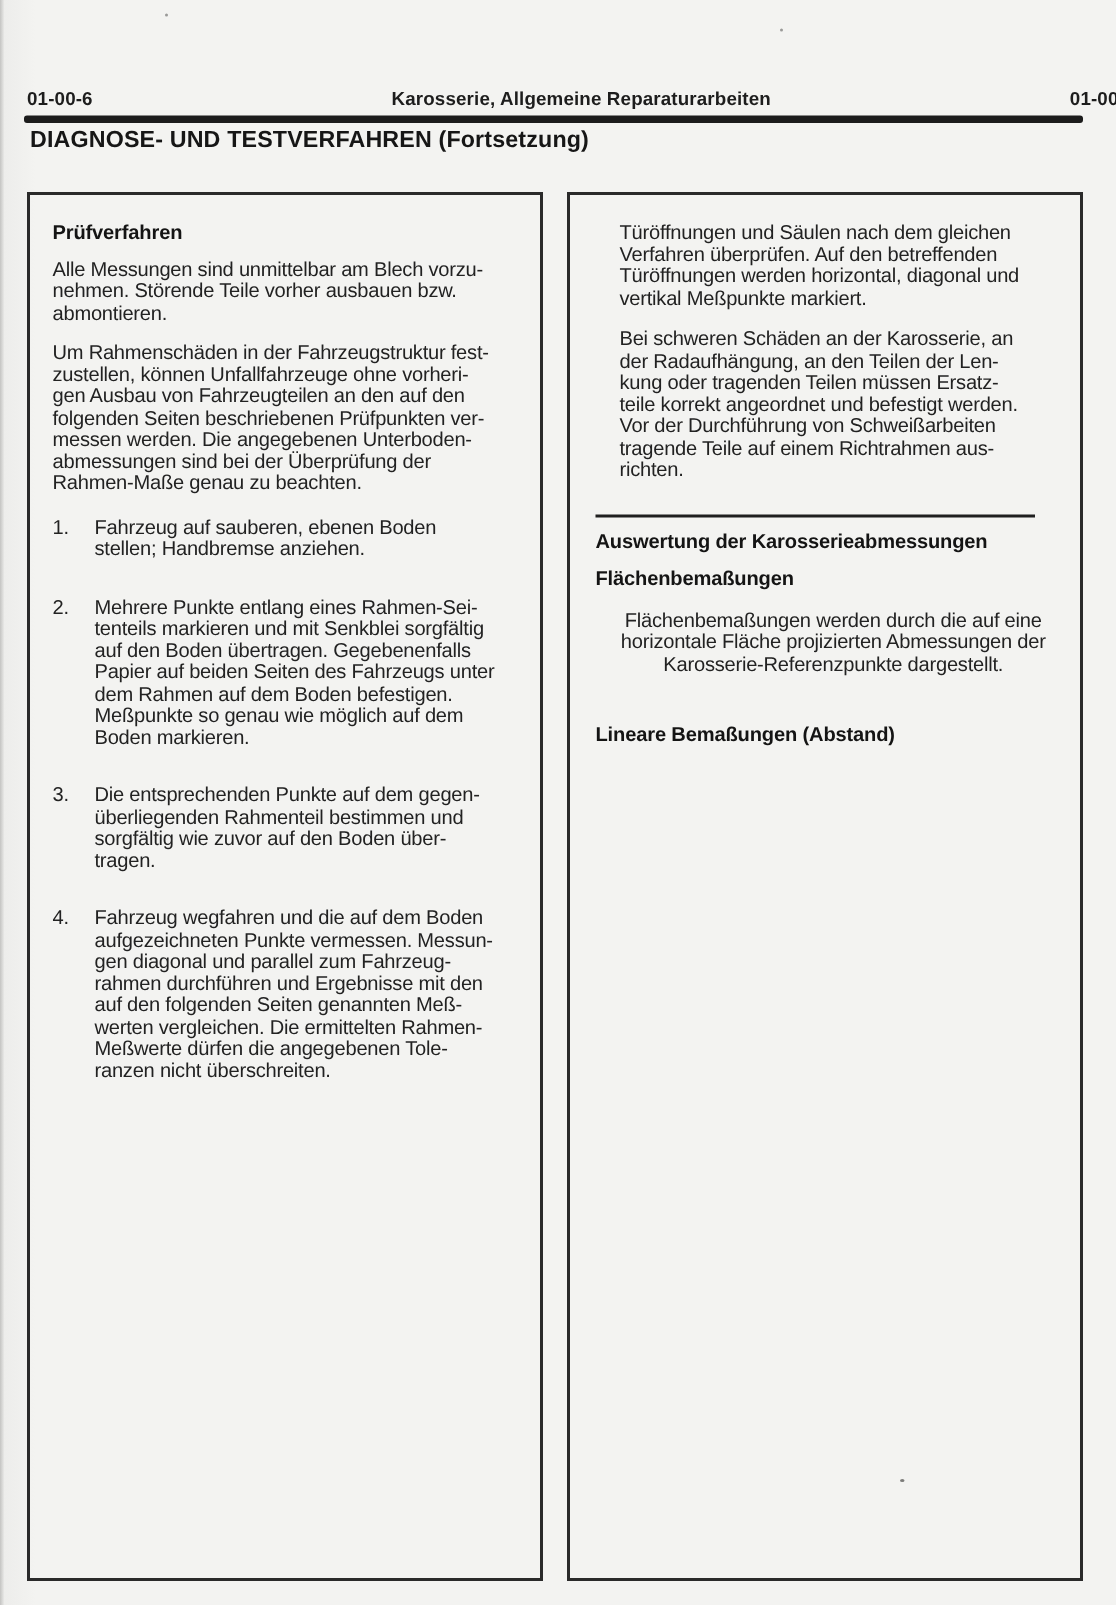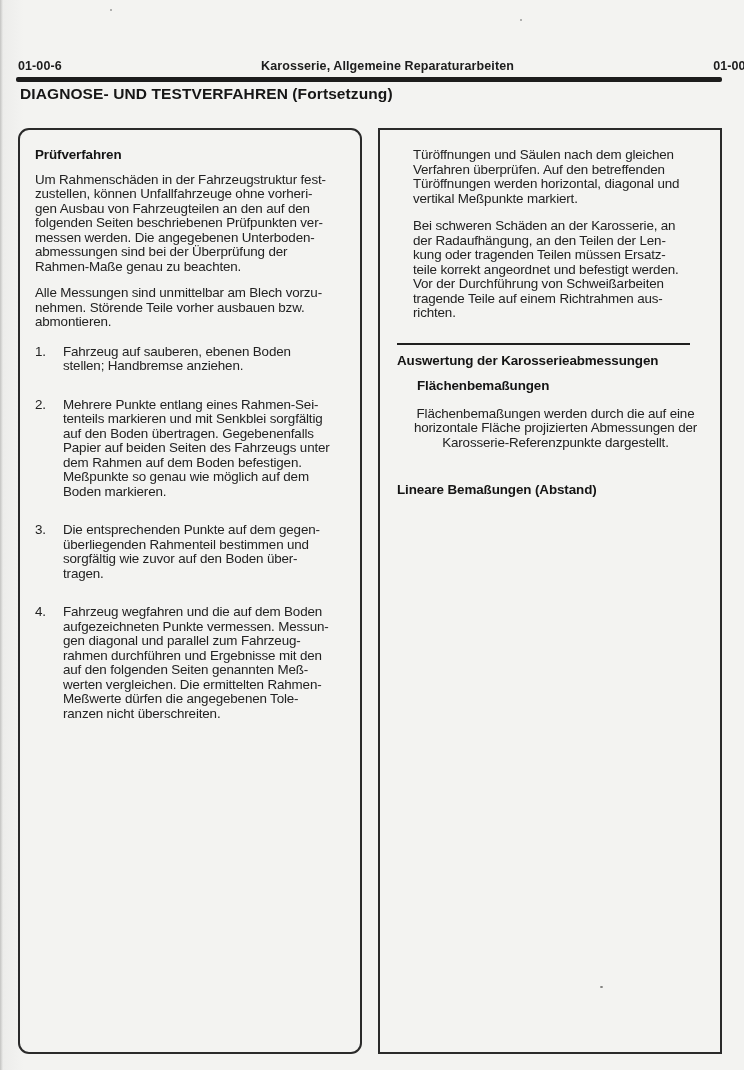--- a/index.html
+++ b/index.html
@@ -30,21 +30,21 @@
   .page-title {
     position: absolute; top: 85px; left: 20px; margin: 0;
     font-size: 15.5px; font-weight: bold; letter-spacing: 0.1px; color: #161616;
   }
   
   .panel {
     position: absolute; top: 128px; height: 926px; width: 344px;
     border: 2px solid #2a2a2a; background: transparent;
     box-sizing: border-box; overflow: hidden;
   }
-  .panel-left  { left: 18px;  padding: 18px 8px 0 15px; border-radius: 11px; }
+  .panel-left  { left: 18px;  padding: 18px 8px 0 15px; }
   .panel-right { left: 378px; padding: 18px 6px 0 17px; }
   .panel h2 {
     margin: 0; font-size: 13.4px; font-weight: bold; color: #141414;
     letter-spacing: -0.1px; line-height: 14.5px;
   }
   .body {
     margin: 0; font-size: 13.4px; line-height: 14.5px;
     letter-spacing: -0.15px; white-space: pre; color: #222;
   }
   .panel-left h2 { margin-bottom: 10px; }
@@ -55,21 +55,21 @@
     flex: 0 0 28px; font-size: 13.4px; line-height: 14.5px; letter-spacing: -0.15px;
   }
   .proc-item .li-text { flex: 1; }
   
   .panel-right .indented { margin-left: 16px; margin-bottom: 13px; }
   .divider {
     height: 0; border-top: 2px solid #1f1f1f;
     margin: 22px 24px 9px 0;
   }
   .panel-right .section-h { margin-bottom: 11px; }
-  .panel-right .sub-h { margin-bottom: 13px; margin-left: 20px; }
+  .panel-right .sub-h { margin-bottom: 13px; }
   .panel-right .sub-para { margin-bottom: 0; text-align: center; }
   .panel-right .sub2-h { margin-top: 33px; margin-bottom: 8px; }
   
   .speck { position: absolute; background: #9a9a98; border-radius: 50%; }
   .speck-1 { left: 110px; top: 9px;  width: 2px; height: 2px; }
   .speck-2 { left: 520px; top: 19px; width: 2px; height: 2px; }
   .speck-3 { left: 600px; top: 986px; width: 3px; height: 2px; background: #7c7c7a; }
   .edge-shadow {
     position: absolute; left: 0; top: 0; bottom: 0; width: 3px;
     background: linear-gradient(90deg, rgba(120,120,118,0.35), rgba(120,120,118,0));
@@ -90,30 +90,30 @@
     <span class="hdr-center">Karosserie, Allgemeine Reparaturarbeiten</span>
     <span>01-00-6</span>
   </div>
 
   <div class="rule"></div>
 
   <h1 class="page-title">DIAGNOSE- UND TESTVERFAHREN (Fortsetzung)</h1>
 
   <section class="panel panel-left">
     <h2>Prüfverfahren</h2>
+    <p class="body">Alle Messungen sind unmittelbar am Blech vorzu-
+nehmen. Störende Teile vorher ausbauen bzw.
+abmontieren.</p>
     <p class="body">Um Rahmenschäden in der Fahrzeugstruktur fest-
 zustellen, können Unfallfahrzeuge ohne vorheri-
 gen Ausbau von Fahrzeugteilen an den auf den
 folgenden Seiten beschriebenen Prüfpunkten ver-
 messen werden. Die angegebenen Unterboden-
 abmessungen sind bei der Überprüfung der
 Rahmen-Maße genau zu beachten.</p>
-    <p class="body">Alle Messungen sind unmittelbar am Blech vorzu-
-nehmen. Störende Teile vorher ausbauen bzw.
-abmontieren.</p>
     <ol class="proc-list">
       <li class="proc-item">
         <span class="num body">1.</span>
         <span class="li-text body">Fahrzeug auf sauberen, ebenen Boden
 stellen; Handbremse anziehen.</span>
       </li>
       <li class="proc-item">
         <span class="num body">2.</span>
         <span class="li-text body">Mehrere Punkte entlang eines Rahmen-Sei-
 tenteils markieren und mit Senkblei sorgfältig

